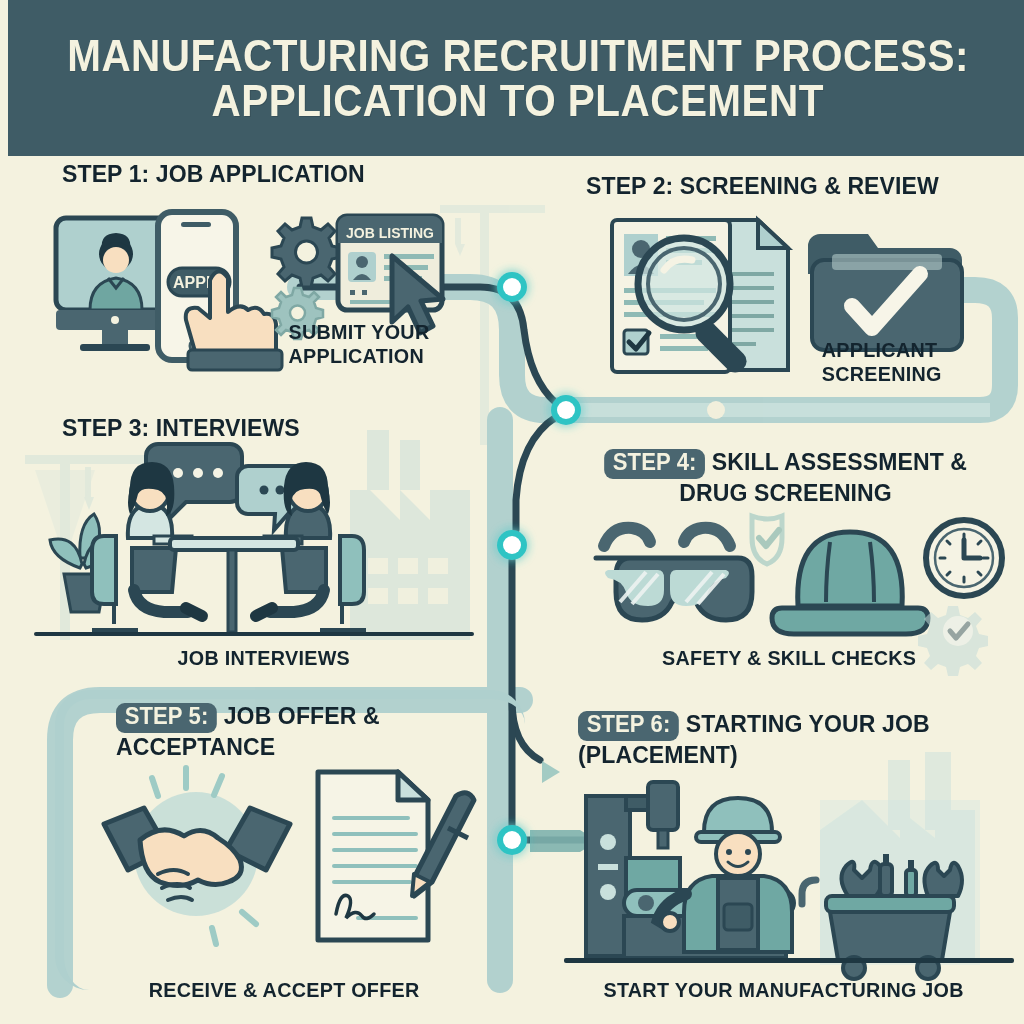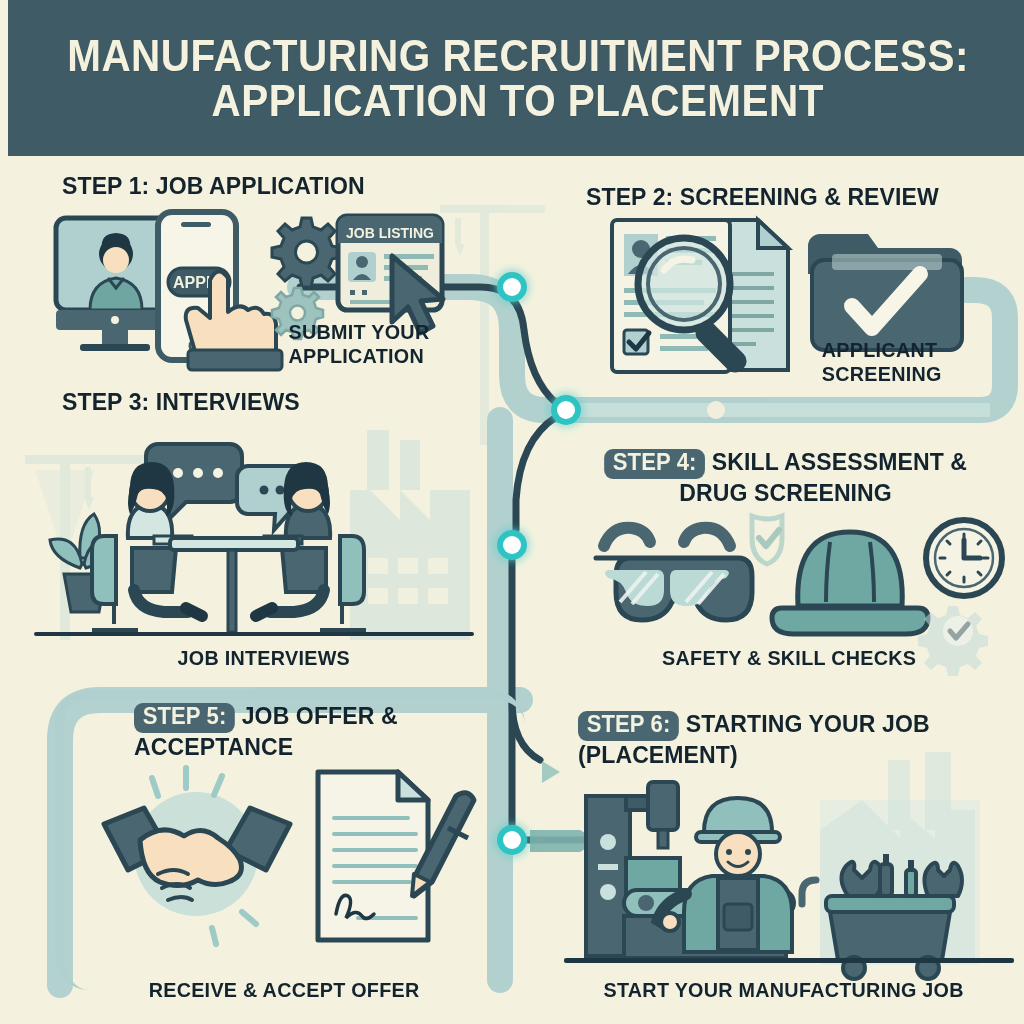--- a/index.html
+++ b/index.html
@@ -160,21 +160,21 @@
         <circle cx="512" cy="545" r="15" fill="#2EC4C4"></circle>
         <circle cx="512" cy="545" r="9" fill="#FFFFFF"></circle>
       </g>
       <g filter="url(#nodeGlow)">
         <circle cx="512" cy="840" r="15" fill="#2EC4C4"></circle>
         <circle cx="512" cy="840" r="9" fill="#FFFFFF"></circle>
       </g>
     </g>
   </svg>
 
-  <div class="step" style="left:62px;top:172px;">
+  <div class="step" style="left:62px;top:160px;">
     <div class="step-title">STEP 1: JOB APPLICATION</div>
   </div>
   <svg class="illu" style="left:50px;top:210px;" width="400" height="160" viewBox="0 0 400 160">
 
     <g>
       <rect x="6" y="8" width="118" height="92" rx="10" fill="#AFD0CE" stroke="#2B4753" stroke-width="5"></rect>
       <circle cx="66" cy="44" r="17" fill="#1E3742"></circle>
       <circle cx="66" cy="50" r="13" fill="#F8DFC0"></circle>
       <path d="M52 38 q14 -12 28 0 q2 -14 -14 -15 q-16 1 -14 15z" fill="#1E3742"></path>
       <path d="M40 100 q0 -28 26 -32 q26 4 26 32 z" fill="#6FA6A1" stroke="#2B4753" stroke-width="3"></path>
@@ -226,21 +226,21 @@
       <rect x="300" y="90" width="58" height="4" fill="#8FBAB5"></rect>
     </g>
 
     <g>
       <path d="M342 46 l0 66 16 -15 12 26 13 -7 -12 -25 22 -2 z" fill="#4A6670" stroke="#2B4753" stroke-width="5" stroke-linejoin="round"></path>
     </g>
   </svg>
   <div class="caption" style="left:284px;top:320px;">SUBMIT YOUR
 APPLICATION</div>
 
-  <div class="step" style="left:586px;top:183px;">
+  <div class="step" style="left:586px;top:172px;">
     <div class="step-title">STEP 2: SCREENING &amp; REVIEW</div>
   </div>
   <svg class="illu" style="left:606px;top:212px;" width="390" height="170" viewBox="0 0 390 170">
 
     <g>
       <path d="M60 8 h92 l30 28 v122 h-122 z" fill="#C9E0DC" stroke="#2B4753" stroke-width="4"></path>
       <path d="M152 8 v28 h30 z" fill="#AFD0CE" stroke="#2B4753" stroke-width="4"></path>
       <g stroke="#7FA8A4" stroke-width="4">
         <line x1="76" y1="62" x2="168" y2="62"></line>
           <line x1="76" y1="76" x2="168" y2="76"></line>
@@ -282,21 +282,21 @@
     <g>
       <path d="M214 22 h48 l10 14 h72 a12 12 0 0 1 12 12 v14 h-154 v-28 a12 12 0 0 1 12 -12 z" fill="#3F5C66"></path>
       <rect x="206" y="48" width="150" height="90" rx="12" fill="#4A6670" stroke="#2B4753" stroke-width="4"></rect>
       <rect x="226" y="42" width="110" height="16" rx="4" fill="#C9E0DC" opacity="0.5"></rect>
       <path d="M246 94 l20 22 48 -54" fill="none" stroke="#F7F5E8" stroke-width="16" stroke-linecap="round" stroke-linejoin="round"></path>
     </g>
   </svg>
   <div class="caption" style="left:818px;top:338px;">APPLICANT
 SCREENING</div>
 
-  <div class="step" style="left:62px;top:388px;">
+  <div class="step" style="left:62px;top:414px;">
     <div class="step-title">STEP 3: INTERVIEWS</div>
   </div>
   <svg class="illu" style="left:34px;top:440px;" width="440" height="205" viewBox="0 0 440 205">
 
     <g>
       <path d="M46 118 q-2 -34 14 -44 q12 18 -2 44 z" fill="#8FC0BC" stroke="#2B4753" stroke-width="3"></path>
       <path d="M46 128 q-28 -10 -30 -28 q26 -6 32 24 z" fill="#8FC0BC" stroke="#2B4753" stroke-width="3"></path>
       <path d="M52 128 q28 -8 30 -26 q-26 -8 -32 22 z" fill="#8FC0BC" stroke="#2B4753" stroke-width="3"></path>
       <path d="M30 134 h42 l-7 38 h-28 z" fill="#4A6670" stroke="#2B4753" stroke-width="3"></path>
     </g>
@@ -403,21 +403,21 @@
 
     <g opacity="0.55">
       <path d="M372 94 l10 0 2 9 8 3 7 -6 7 7 -6 7 3 8 9 2 0 10 -9 2 -3 8 6 7 -7 7 -7 -6 -8 3 -2 9 -10 0 -2 -9 -8 -3 -7 6 -7 -7 6 -7 -3 -8 -9 -2 0 -10 9 -2 3 -8 -6 -7 7 -7 7 6 8 -3z" fill="#C3DCD8"></path>
       <circle cx="382" cy="119" r="15" fill="#E9F0EC"></circle>
       <path d="M374 119 l6 7 12 -14" fill="none" stroke="#4A6670" stroke-width="5" stroke-linecap="round" stroke-linejoin="round"></path>
     </g>
   </svg>
   <div class="caption" style="left:654px;top:646px;">SAFETY &amp; SKILL CHECKS</div>
 
   <div class="panel5"></div>
-  <div class="step" style="left:134px;top:702px;width:380px;">
+  <div class="step" style="left:116px;top:702px;width:380px;">
     <div class="step-title"><span class="badge">STEP 5:</span><span>JOB OFFER &amp;
 ACCEPTANCE</span></div>
   </div>
   <svg class="illu" style="left:96px;top:762px;" width="420" height="185" viewBox="0 0 420 185">
 
     <g>
       <circle cx="100" cy="92" r="62" fill="#BCDAD5" opacity="0.75"></circle>
       <g stroke="#9ECBC5" stroke-width="6" stroke-linecap="round">
         <line x1="56" y1="16" x2="62" y2="34"></line>
           <line x1="90" y1="6" x2="90" y2="26"></line>

